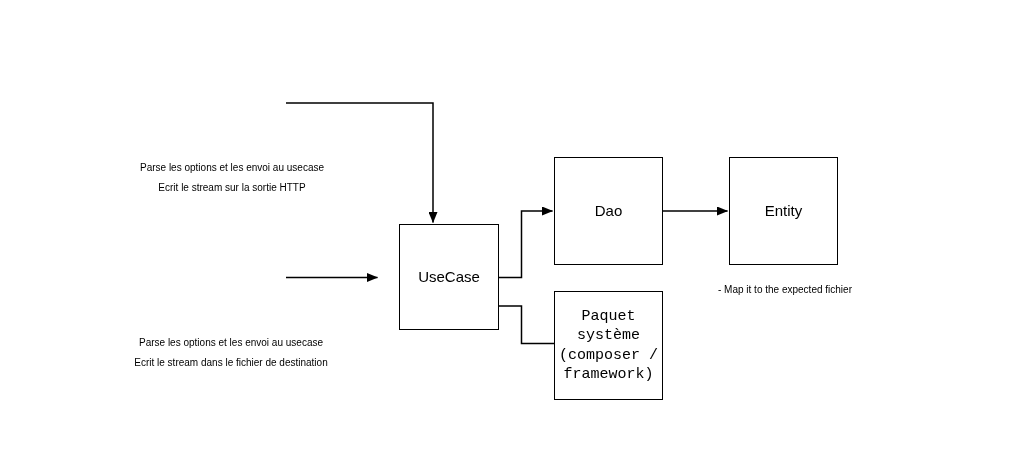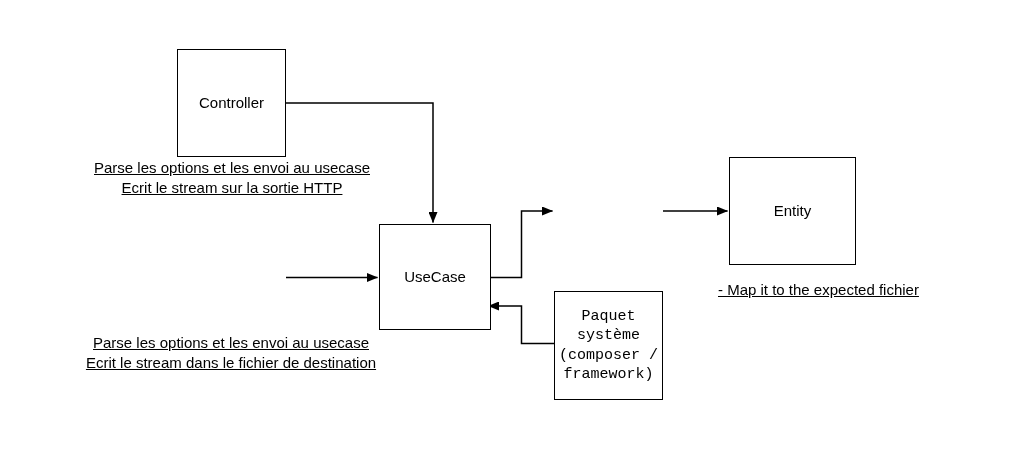--- a/index.html
+++ b/index.html
@@ -25,24 +25,23 @@
     display: flex;
     align-items: center;
     justify-content: center;
     text-align: center;
     font-size: 15px;
     line-height: 19.5px;
   }
   .node .label { white-space: pre-line; }
   .note {
     position: absolute;
-    font-size: 15px;
+    font-size: 10px;
     line-height: 19.5px;
     white-space: pre-line;
-    text-decoration: underline;
   }
   .note.center { text-align: center; }
 </style>
 </head>
 <body>
 
 <div class="canvas" style="--line: #000000; --text: #000000; --boxfill: #ffffff; --bg: #ffffff;">
 
   <svg class="connectors" width="1024" height="467" viewBox="0 0 1024 467">
     <defs>
@@ -50,31 +49,31 @@
         <path d="M0,0 L11,4.5 L0,9 Z" fill="#000000"></path>
       </marker>
     </defs>
     <path d="M 286 103 L 433 103 L 433 222.5" fill="none" stroke="#000000" stroke-width="1.5" marker-end="url(#arrow)"></path>
     <path d="M 286 277.5 L 377.5 277.5" fill="none" stroke="#000000" stroke-width="1.5" marker-end="url(#arrow)"></path>
     <path d="M 487 277.5 L 521.5 277.5 L 521.5 211 L 552.5 211" fill="none" stroke="#000000" stroke-width="1.5" marker-end="url(#arrow)"></path>
     <path d="M 663 211 L 727.5 211" fill="none" stroke="#000000" stroke-width="1.5" marker-end="url(#arrow)"></path>
     <path d="M 554 343.5 L 521.5 343.5 L 521.5 306 L 488.5 306" fill="none" stroke="#000000" stroke-width="1.5" marker-end="url(#arrow)"></path>
   </svg>
 
-  <div class="node" style="left:177px; top:49px; width:109px; height:108px;">
-    <span class="label">Controller</span>
-  </div>
 
 
-  <div class="node" style="left:379px; top:224px; width:112px; height:106px;">
+  <div class="node" style="left:399px; top:224px; width:100px; height:106px;">
     <span class="label">UseCase</span>
   </div>
 
+  <div class="node" style="left:554px; top:157px; width:109px; height:108px;">
+    <span class="label">Dao</span>
+  </div>
 
-  <div class="node" style="left:729px; top:157px; width:127px; height:108px;">
+  <div class="node" style="left:729px; top:157px; width:109px; height:108px;">
     <span class="label">Entity</span>
   </div>
 
   <div class="node" style="left:554px; top:291px; width:109px; height:109px;font-family:Liberation Mono, monospace;">
     <span class="label">Paquet
 système
 (composer /
 framework)</span>
   </div>
 

